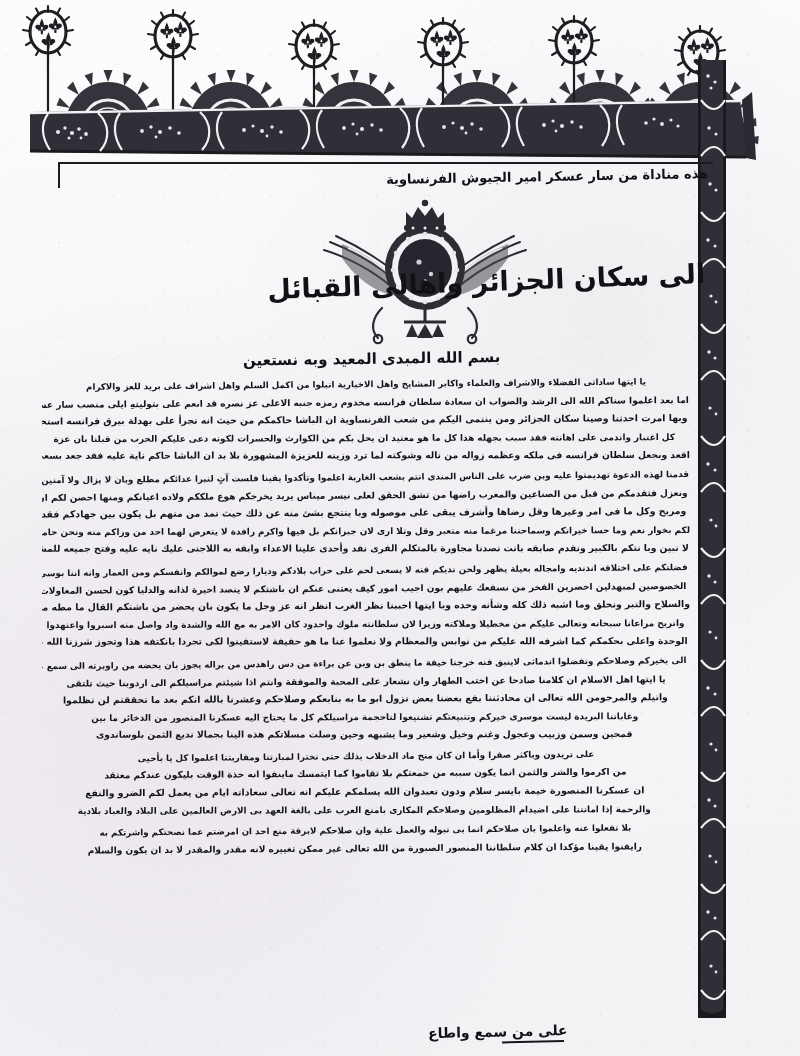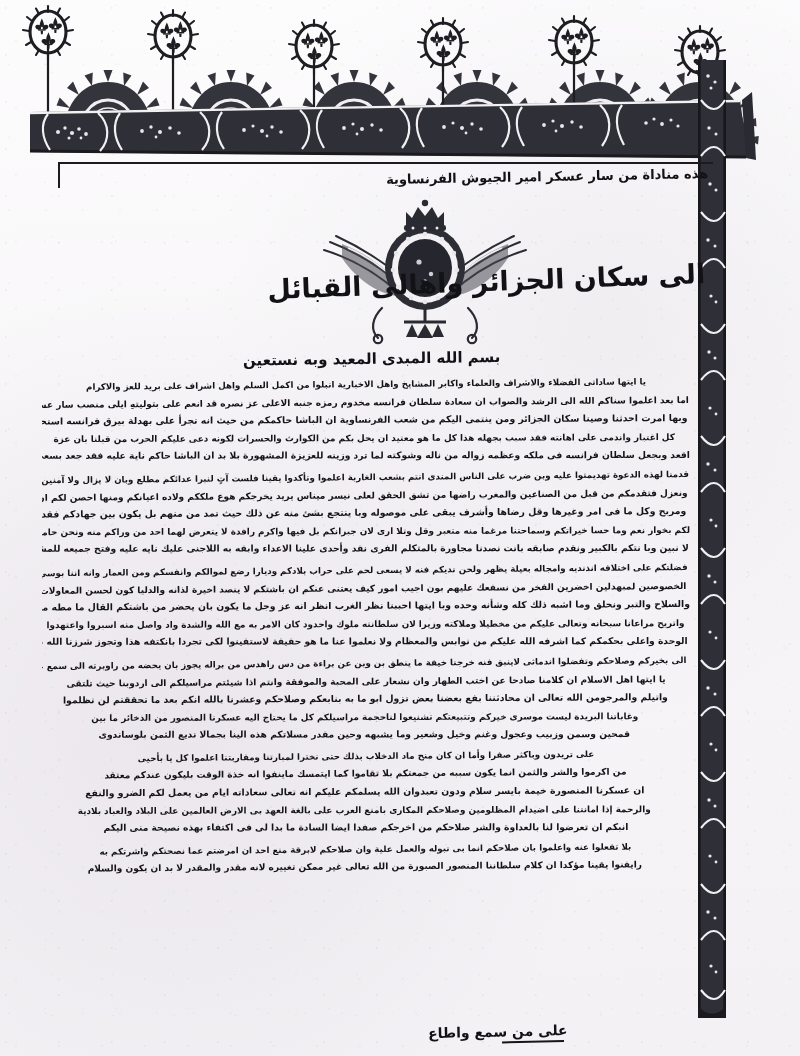--- a/index.html
+++ b/index.html
@@ -441,26 +441,25 @@
       <div class="ln ar" style="transform: rotate(-0.07deg); transform-origin: right center; padding-right: 1.2px; font-size: 9.18px;">لا نبين وبا نتكم بالكبير ونقدم صابقه بانت نصدنا مجاورة بالمتكلم الفرى نقد وأحدى علينا الاعداء وابقه به اللاجنى عليك نايه عليه وفتح جميعه للمشور لا ينبغى لنا بان</div>
       <div class="ln ar" style="transform: rotate(-0.55deg); transform-origin: right center; padding-right: 2.4px; font-size: 8.7px;">فضلتكم على اختلافه انذنديه وامجاله بعيلة يظهر ولحن نديكم فنه لا يسعى لحم على حراب بلادكم وديارا رضع لموالكم وانفسكم ومن العمار وانه اننا بوسي ليعطكم من البراءة</div>
       <div class="ln ar" style="transform: rotate(-0.43deg); transform-origin: right center; padding-right: 3.6px; font-size: 9.02px;">الخصوصين لمبهدلين اخضرين الفخر من نسفعك عليهم بون اجيب امور كيف يعتنى عنكم ان باشتكم لا ينصد اخيرة لذانه والدليا كون لحسن المعاولات والارض والخيل</div>
       <div class="ln ar" style="transform: rotate(-0.31deg); transform-origin: right center; padding-right: 0px; font-size: 9.34px;">والسلاح والتبر ونحلق وما اشبه ذلك كله وشأنه وحده وبا ايتها احببنا نظر الغرب انظر انه عز وجل ما يكون بان يحضر من باشتكم القال ما مطه منه وامها للخبث</div>
       <div class="ln ar" style="transform: rotate(-0.19deg); transform-origin: right center; padding-right: 1.2px; font-size: 8.86px;">واتريح مراعانا سبحانه وتعالى عليكم من مخطيلا وملاكته وزيرا لان سلطانته ملوك واحدود كان الامر به مع الله والشدة واد واصل منه اسبروا واعتهدوا</div>
       <div class="ln ar" style="transform: rotate(-0.07deg); transform-origin: right center; padding-right: 2.4px; font-size: 9.18px;">الوحدة واعلى بحكمكم كما اشرفه الله عليكم من نوابس والمعظام ولا نعلموا عنا ما هو حقيقة لاستقينوا لكى تجردا بانكتفه هذا وتجوز شرزنا الله بتزوال</div>
       <div class="ln ar" style="transform: rotate(-0.55deg); transform-origin: right center; padding-right: 3.6px; font-size: 8.7px;">الى بخيركم وصلاحكم وتفضلوا اندماثى لاينبق فنه خرجنا خيفة ما ينطق بن وبن عن براءة من دس راهدس من براله يجوز بان يحضه من راوبرته الى سمع على ملكان ارض</div>
       <div class="ln ar" style="transform: rotate(-0.43deg); transform-origin: right center; padding-right: 0px; font-size: 9.02px;">يا ايتها اهل الاسلام ان كلامنا صادحا عن اختب الطهار وان نشعار على المحبة والموفقة وانتم اذا شيئتم مراسيلكم الى اردوبنا حيث تلتقى</div>
       <div class="ln ar" style="transform: rotate(-0.31deg); transform-origin: right center; padding-right: 1.2px; font-size: 9.34px;">واتيلم والمرجومن الله تعالى ان محادثننا بفع بعضنا بعض تزول ابو ما به بنابعكم وصلاحكم وعشرنا بالله انكم بعد ما تحققتم لن تظلموا</div>
       <div class="ln ar" style="transform: rotate(-0.19deg); transform-origin: right center; padding-right: 2.4px; font-size: 8.86px;">وغاباتنا البريدة ليست موسرى خيركم وتتبيعتكم تشنيعوا لناحجمة مراسيلكم كل ما يحتاج اليه عسكرنا المنصور من الذخائر ما بين</div>
-      <div class="ln ar" style="transform: rotate(-0.07deg); transform-origin: right center; padding-right: 3.6px; font-size: 9.18px;">قمحين وسمن وزبيب وعجول وغنم وخيل وشعير وما يشبهه وحين مقدر مسلاتكم هذه الينا بجمالا نديع الثمن بلوساندوى</div>
+      <div class="ln ar" style="transform: rotate(-0.07deg); transform-origin: right center; padding-right: 3.6px; font-size: 9.18px;">قمحين وسمن وزبيب وعجول وغنم وخيل وشعير وما يشبهه وحين وصلت مسلاتكم هذه الينا بجمالا نديع الثمن بلوساندوى</div>
       <div class="ln ar" style="transform: rotate(-0.55deg); transform-origin: right center; padding-right: 0px; font-size: 8.7px;">على تريدون وباكثر صفرا وأما ان كان منح ماد الدخلاب بذلك حتى نخترا لمبارتنا ومقاربتنا اعلموا كل يا بأحيى</div>
       <div class="ln ar" style="transform: rotate(-0.43deg); transform-origin: right center; padding-right: 1.2px; font-size: 9.02px;">من اكرموا والشر والثمن انما يكون سببه من جمعتكم بلا تقاموا كما ايتمسك ماينفوا انه خذة الوقت بليكون عندكم معتقد</div>
       <div class="ln ar" style="transform: rotate(-0.31deg); transform-origin: right center; padding-right: 2.4px; font-size: 9.34px;">ان عسكرنا المنصورة خيمة بايسر سلام ودون تعبدوان الله يسلمكم عليكم انه تعالى سعاداته ايام من يعمل لكم الضرو والنفع</div>
       <div class="ln ar" style="transform: rotate(-0.19deg); transform-origin: right center; padding-right: 3.6px; font-size: 8.86px;">والرحمة إذا امانتنا على اضيدام المظلومين وصلاحكم المكارى بامنع العرب على بالغة العهد بى الارض العالمين على البلاد والعباد بلادية</div>
-      <div class="ln ar" style="transform: rotate(-0.07deg); transform-origin: right center; padding-right: 0px; font-size: 9.18px;">انبكم ان تعرضوا لنا بالعداوة والشر صلاحكم من اخرجكم صفدا ايضا السادة ما بدا لى فى اكتفاء بهذه نصيحة منى اليكم</div>
       <div class="ln ar" style="transform: rotate(-0.55deg); transform-origin: right center; padding-right: 1.2px; font-size: 8.7px;">بلا تفعلوا عنه واعلموا بان صلاحكم انما بى نبوله والعمل علية وان صلاحكم لابرقة منع احد ان امرضتم عما نصحتكم واشرتكم به</div>
       <div class="ln ar" style="transform: rotate(-0.43deg); transform-origin: right center; padding-right: 2.4px; font-size: 9.02px;">رايفنوا يقينا مؤكدا ان كلام سلطاننا المنصور الصبورة من الله تعالى غير ممكن تغييره لانه مقدر والمقدر لا بد ان يكون والسلام</div>
     </div>
 
   <div id="closing" class="ar">على من سمع واطاع</div>
   <div id="closing-underline"></div>
 
   <div id="grain"></div>
 </div>
 

